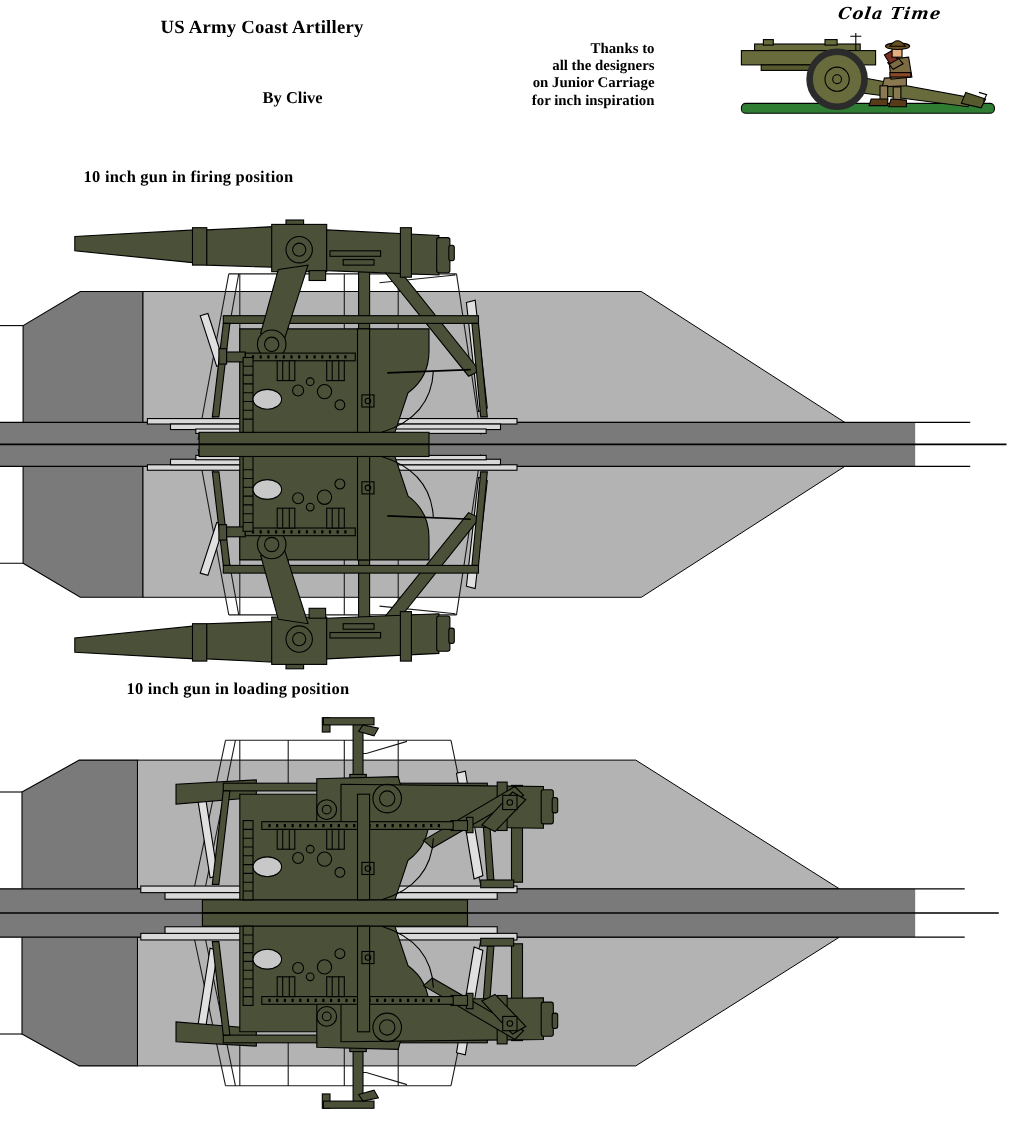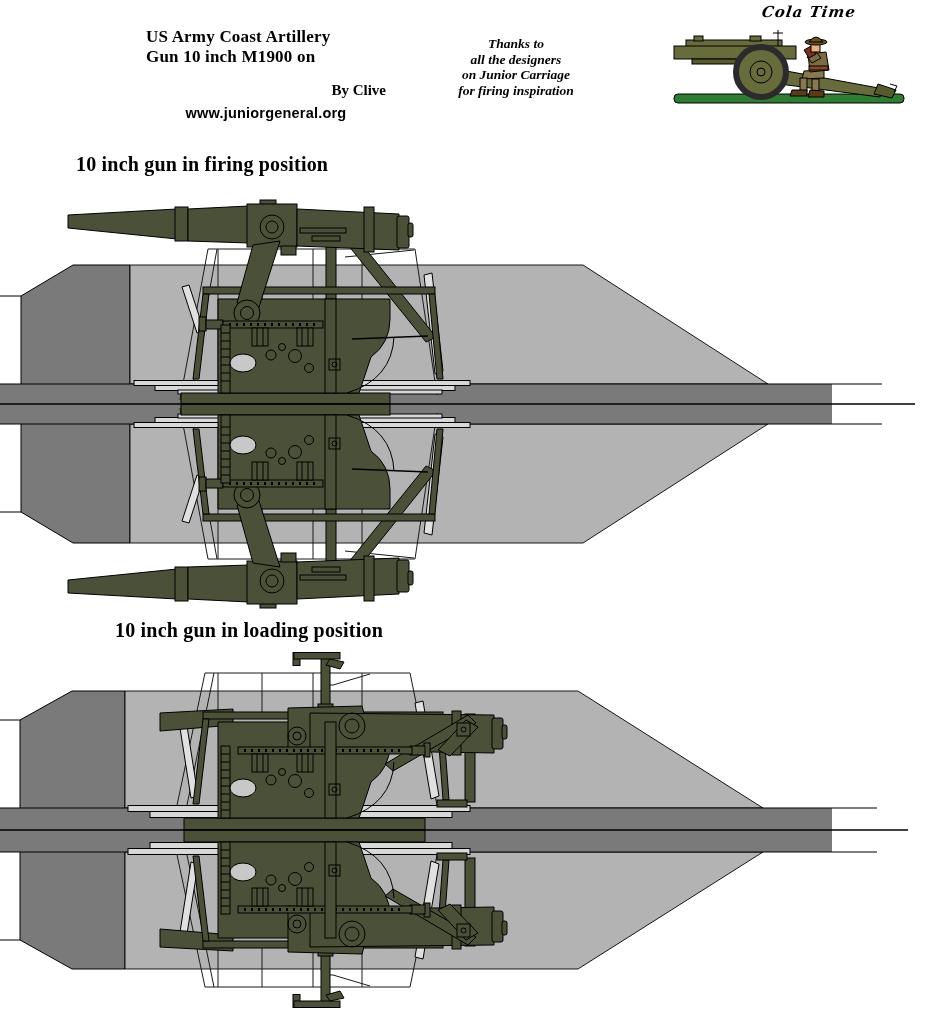--- a/index.html
+++ b/index.html
@@ -9,65 +9,62 @@
     background:#fff;
     font-family:"Liberation Serif", serif;
     color:#000;
     overflow:hidden;
   }
   .abs{position:absolute;}
   .title-block{
     left:146px;top:15px;width:300px;
     font-weight:bold;font-size:17px;line-height:19.5px;
     letter-spacing:.2px;
-    margin-top:12px;
   }
   .byline{
-    left:146px;top:82px;width:240px;text-align:right;
+    left:146px;top:82px;width:240px;text-align:center;
     font-weight:bold;font-size:15px;
   }
   .website{
     left:146px;top:105px;width:240px;text-align:center;
     font-family:"Liberation Sans", sans-serif;
     font-weight:bold;font-size:14.5px;letter-spacing:.2px;
   }
   .thanks{
-    left:437px;top:36px;width:158px;text-align:center;
-    font-weight:bold;font-size:13.5px;line-height:15.5px;font-style:italic;
+    left:437px;top:36px;width:158px;text-align:right;
+    font-weight:bold;font-size:13.5px;line-height:15.5px;
   }
   .cola-label{
     left:744px;top:3px;width:130px;text-align:center;
     font-family:"DejaVu Serif", serif;
     font-style:italic;font-weight:bold;font-size:15px;
     letter-spacing:1px;transform:skewX(-8deg);
   }
   .caption{
-    font-weight:bold;font-size:20px;letter-spacing:.2px;white-space:nowrap;
+    font-weight:bold;font-size:15px;letter-spacing:.2px;white-space:nowrap;
   }
   #caption-firing{left:76px;top:153px;}
   #caption-loading{left:115px;top:619px;}
   svg{display:block;}
 </style>
 </head>
 <body>
 
 <div id="screen">
 
   <div class="abs title-block">
     <div>US Army Coast Artillery</div>
-    <div>Gun 10 inch M1900 on</div>
   </div>
   <div class="abs byline">By Clive</div>
-  <div class="abs website">www.juniorgeneral.org</div>
 
   <div class="abs thanks">
     <div>Thanks to</div>
     <div>all the designers</div>
     <div>on Junior Carriage</div>
-    <div>for firing inspiration</div>
+    <div>for inch inspiration</div>
   </div>
 
   <div class="abs cola-label">Cola Time</div>
 
   <svg class="abs" style="left:666px;top:26px;" width="250" height="84" viewBox="0 0 250 84">
     <g stroke="#000" stroke-width="1">
 
       <rect x="8" y="68" width="230" height="9" rx="4" fill="#2E7D32"></rect>
 
       <g>

